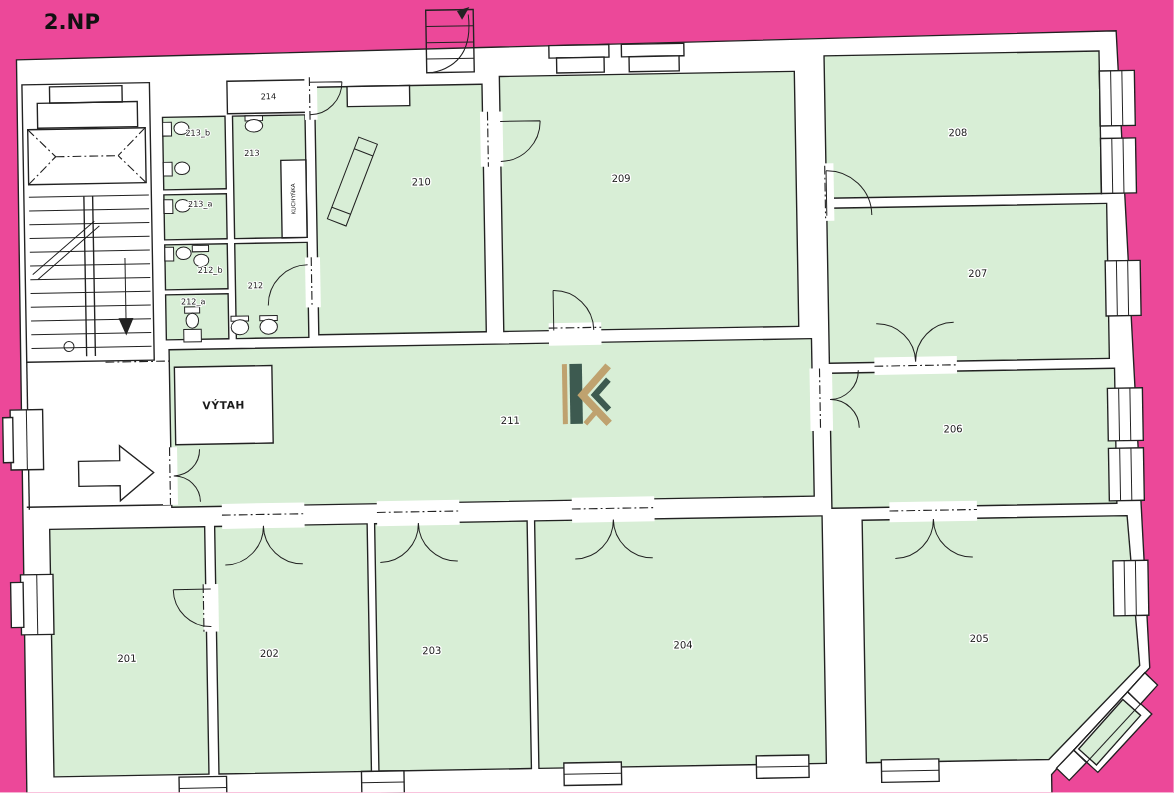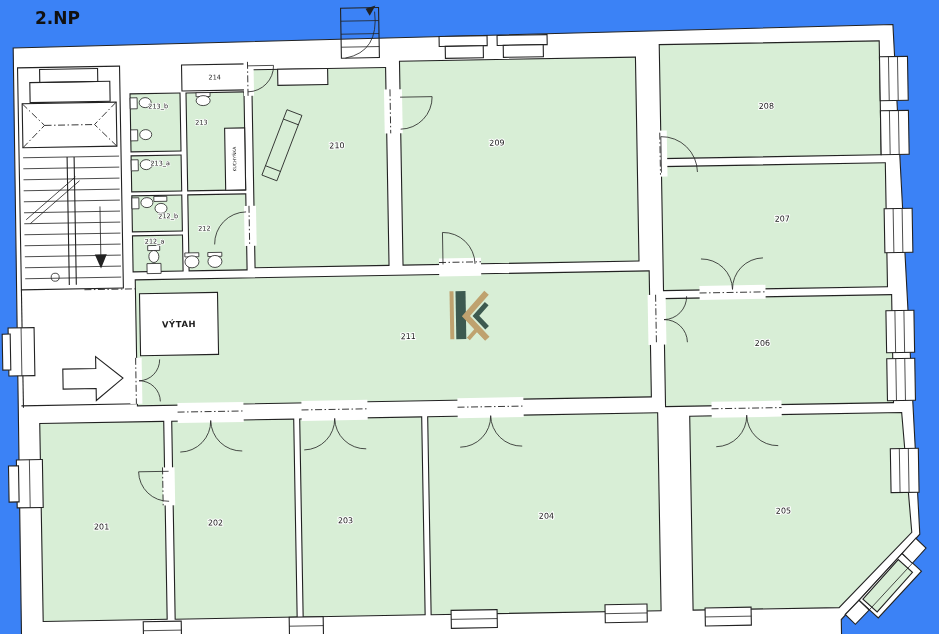--- a/index.html
+++ b/index.html
@@ -1,16 +1,16 @@
 <!DOCTYPE html>
 <html style="--room-fill: #d8eed6; --wall-fill: #ffffff; --line: #222222; --logo-dark: #3d5a50; --logo-gold: #bfa26f;"><head>
 <meta charset="utf-8">
 <style>
   html,body{margin:0;padding:0;background:#ffffff;}
-  .canvas{position:relative;width:939px;height:634px;background:#3b82f6;overflow:hidden;
+  .canvas{position:relative;width:939px;height:634px;background:#ec4899;overflow:hidden;
           font-family:"DejaVu Sans", sans-serif;}
   svg{display:block;}
   .room{fill:var(--room-fill,#d8eed6);stroke:var(--line,#222);stroke-width:1.1;}
   .white{fill:var(--wall-fill,#fff);stroke:var(--line,#222);stroke-width:1.1;}
   .erase{fill:var(--wall-fill,#fff);stroke:none;}
   .wl{stroke:var(--line,#222);stroke-width:1.1;fill:none;}
   .thin{stroke:var(--line,#222);stroke-width:0.8;fill:none;}
   .dash{stroke:var(--line,#222);stroke-width:0.9;fill:none;stroke-dasharray:7 2.5 1.5 2.5;}
   .fix{stroke:var(--line,#222);stroke-width:0.8;fill:#ffffff;}
   .rm{font:8px "DejaVu Sans",sans-serif;fill:#1b1b1b;text-anchor:middle;

